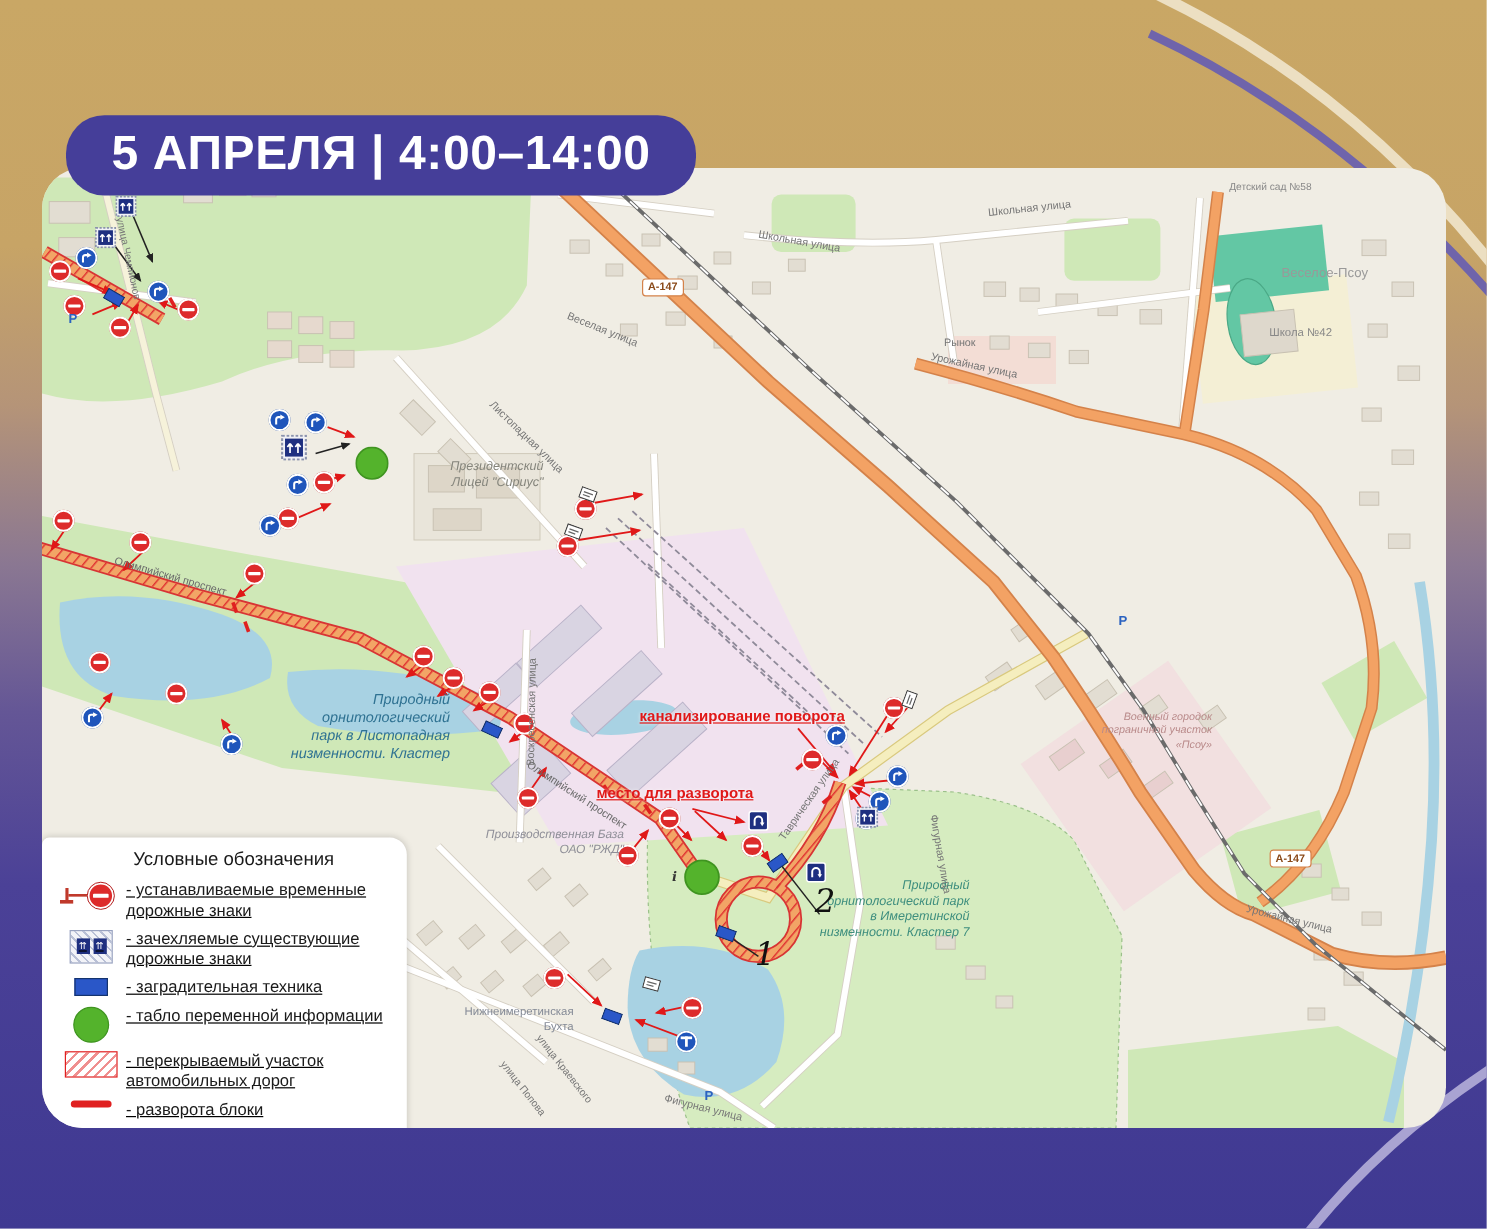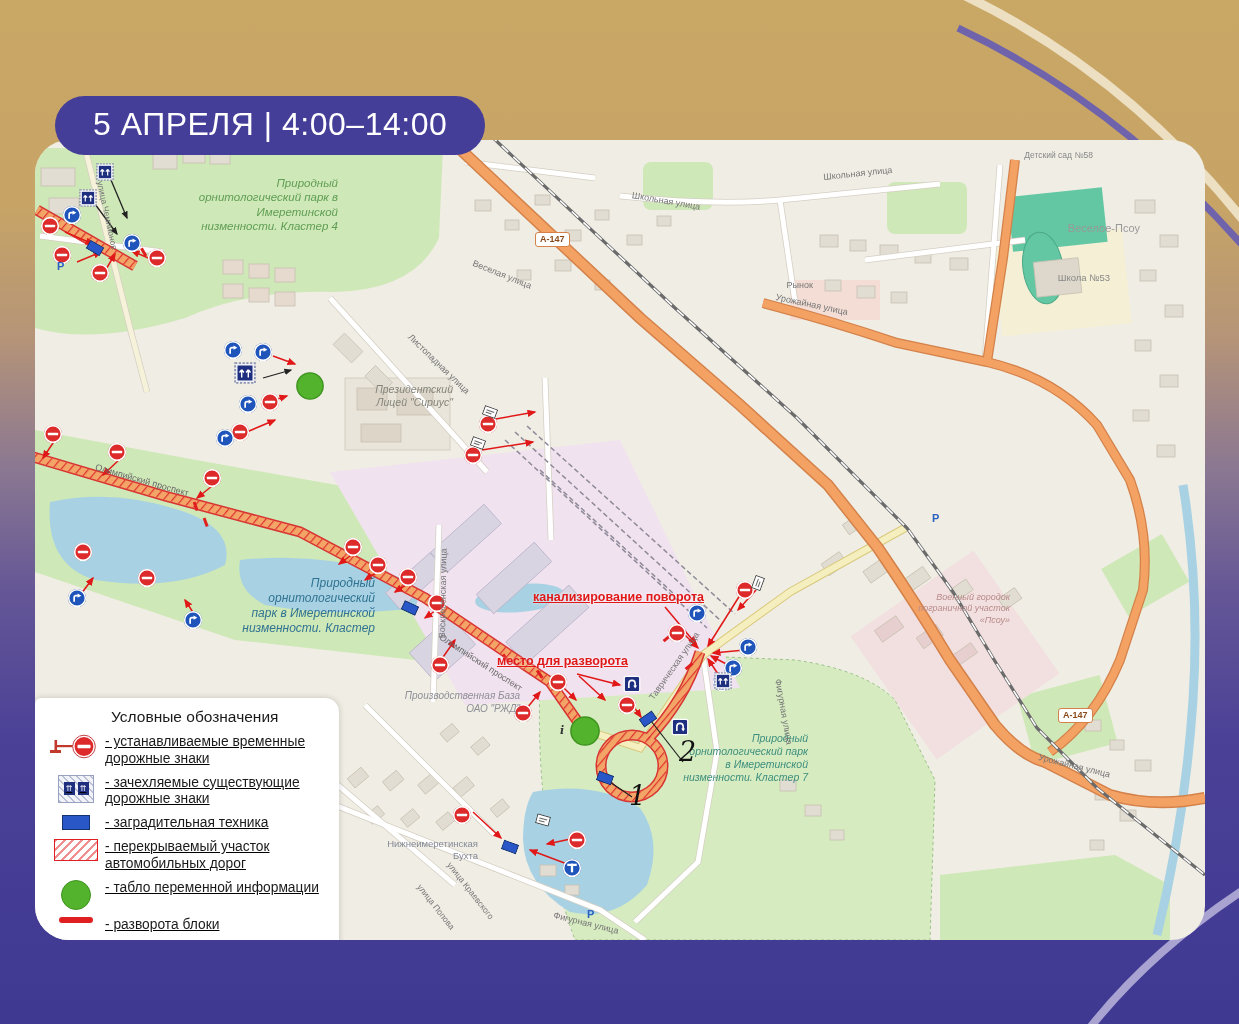--- a/index.html
+++ b/index.html
@@ -32,22 +32,22 @@
             background:repeating-linear-gradient(45deg,#b9c0d6 0 1.5px,#f2f3f8 1.5px 5px);
             display:flex;gap:3px;align-items:center;justify-content:center;}
   .mini-navy{width:11px;height:13px;background:#1e2f80;color:#fff;font-size:8px;
              display:flex;align-items:center;justify-content:center;}
   .barrier-ic{width:26px;height:13px;background:#2a57c8;border:1px solid #14336e;}
   .closed-ic{width:44px;height:22px;border:1.5px solid #e02020;box-sizing:border-box;background-color:#fff;
              background-image:repeating-linear-gradient(135deg,rgba(224,32,32,.5) 0 2px,transparent 2px 6px);}
   .board-ic{width:28px;height:28px;border-radius:50%;background:#54b32c;border:1px solid #3f9420;}
   .poly-ic{width:34px;height:6px;background:#e02020;border-radius:3px;}
   
-  .badge{position:absolute;left:55px;top:96px;background:#453e99;color:#fff;font-weight:normal;
-         font-size:32px;letter-spacing:.5px;padding:10px 38px 12px 38px;border-radius:32px;
+  .badge{position:absolute;left:55px;top:96px;background:#453e99;color:#fff;font-weight:bold;
+         font-size:40px;letter-spacing:.5px;padding:10px 38px 12px 38px;border-radius:32px;
          white-space:nowrap;}
 </style>
 </head>
 <body>
 
 <div class="stage">
 
   <svg class="bg-curves" width="1239" height="1024" viewBox="0 0 1239 1024">
     <path d="M930,-20 Q1120,60 1255,235" stroke="#ecdfc2" stroke-width="9" fill="none"></path>
     <path d="M958,28 Q1128,108 1262,268" stroke="#6f64ab" stroke-width="7" fill="none"></path>
@@ -415,28 +415,27 @@
         <use href="#s-plate" x="436" y="298" width="14" height="10" transform="rotate(20 443 303)"></use>
         <use href="#s-plate" x="501" y="675" width="14" height="10" transform="rotate(15 508 680)"></use>
         <use href="#s-plate" x="716" y="438" width="14" height="10" transform="rotate(-70 723 443)"></use>
       </g>
       <g>
         <use href="#s-green" x="261" y="232" width="28" height="28"></use>
         <use href="#s-green" x="535" y="576" width="30" height="30"></use>
       </g>
     </svg>
 
-    <div class="rlabel" style="left:148px;top:36px;width:155px;color:#5f9e55;font-size:11.5px;">Природный орнитологический парк в Имеретинской низменности. Кластер 4</div>
-    <div class="rlabel" style="left:205px;top:436px;width:135px;color:#2f7292;font-size:12px;">Природный орнитологический парк в Имеретинской низменности. Кластер</div>
+    <div class="rlabel" style="left:205px;top:436px;width:135px;color:#2f7292;font-size:12px;">Природный орнитологический парк в Листопадная низменности. Кластер</div>
     <div class="rlabel" style="left:628px;top:592px;width:125px;color:#3e8e7e;font-size:10.5px;margin-left:20px;">Природный орнитологический парк в Имеретинской низменности. Кластер 7</div>
     <div class="rlabel" style="left:308px;top:243px;width:110px;color:#85857c;font-size:10.5px;">Президентский Лицей "Сириус"</div>
     <div class="rlabel" style="left:365px;top:550px;width:120px;color:#8f8f98;font-size:10px;">Производственная База ОАО "РЖД"</div>
     <div class="rlabel" style="left:880px;top:452px;width:95px;color:#b98a8a;font-size:9px;">Военный городок пограничной участок «Псоу»</div>
     <div class="rlabel" style="left:985px;top:82px;width:120px;color:#999;font-size:11px;font-style:normal;">Веселое-Псоу</div>
-    <div class="rlabel" style="left:995px;top:132px;width:80px;color:#888;font-size:9.5px;font-style:normal;">Школа №53</div>
+    <div class="rlabel" style="left:995px;top:132px;width:80px;color:#888;font-size:9.5px;font-style:normal;">Школа №42</div>
     <div class="rlabel" style="left:988px;top:10px;width:70px;color:#888;font-size:8.5px;font-style:normal;">Детский сад №58</div>
     <div class="rlabel" style="left:730px;top:140px;width:48px;color:#777;font-size:9px;font-style:normal;">Рынок</div>
     <div class="rlabel" style="left:348px;top:698px;width:95px;color:#848a96;font-size:9.5px;font-style:normal;">Нижнеимеретинская Бухта</div>
 
     <div class="slabel" style="left:70px;top:40px;transform:rotate(78deg);font-size:8.5px;">улица Чемпионов</div>
     <div class="slabel" style="left:598px;top:50px;transform:rotate(10deg);">Школьная улица</div>
     <div class="slabel" style="left:788px;top:32px;transform:rotate(-6deg);">Школьная улица</div>
     <div class="slabel" style="left:440px;top:118px;transform:rotate(22deg);">Веселая улица</div>
     <div class="slabel" style="left:378px;top:192px;transform:rotate(44deg);">Листопадная улица</div>
     <div class="slabel" style="left:742px;top:152px;transform:rotate(12deg);">Урожайная улица</div>
@@ -492,30 +491,30 @@
 
       <div class="lrow">
         <div class="licon">
             <div class="barrier-ic"></div>
           </div>
         <div class="ltext">- заградительная техника</div>
       </div>
 
       <div class="lrow">
         <div class="licon">
+            <div class="board-ic"></div>
+          </div>
+        <div class="ltext">- табло переменной информации</div>
+      </div>
+
+      <div class="lrow">
+        <div class="licon">
             <div class="closed-ic"></div>
           </div>
         <div class="ltext">- перекрываемый участок автомобильных дорог</div>
-      </div>
-
-      <div class="lrow">
-        <div class="licon">
-            <div class="board-ic"></div>
-          </div>
-        <div class="ltext">- табло переменной информации</div>
       </div>
 
       <div class="lrow">
         <div class="licon">
             <div class="poly-ic"></div>
           </div>
         <div class="ltext">- разворота блоки</div>
       </div>
     </div>
   </div>

